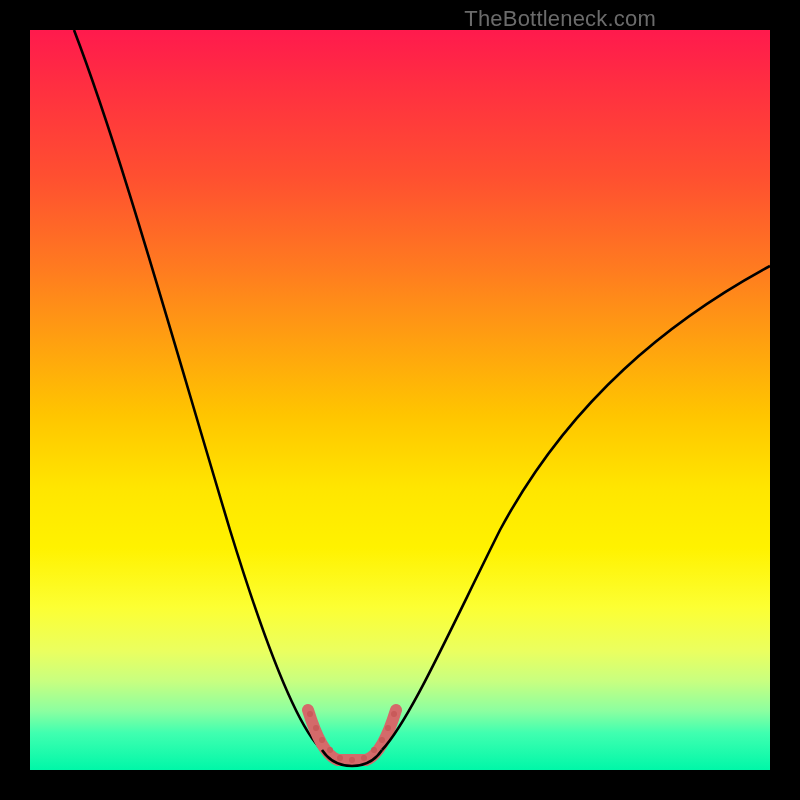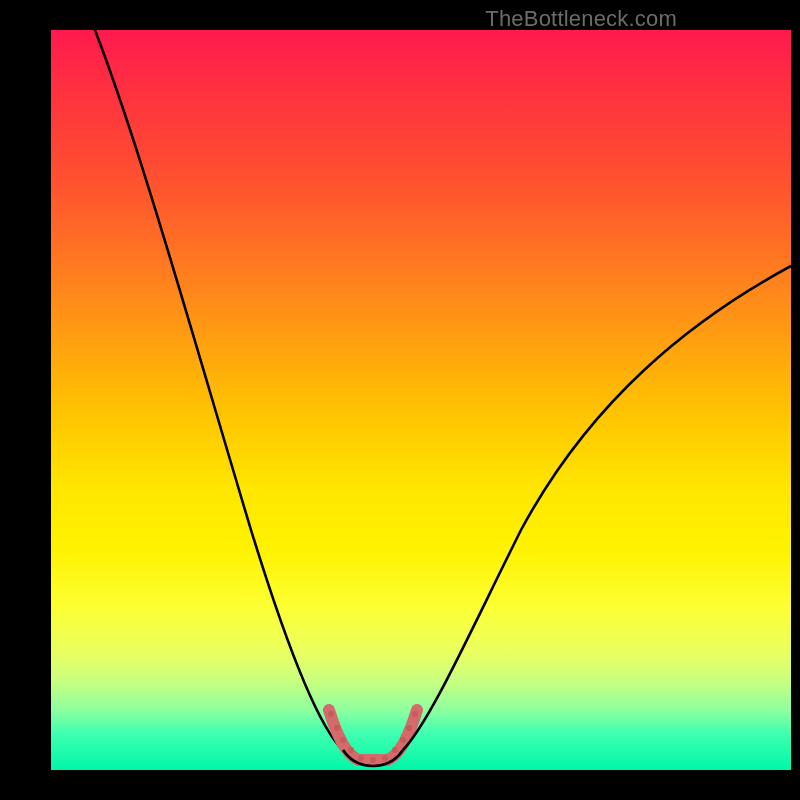--- a/index.html
+++ b/index.html
@@ -9,21 +9,20 @@
     height: 800px;
     background: #000;
     overflow: hidden;
     font-family: Arial, Helvetica, sans-serif;
   }
   .frame {
     position: absolute;
     left: 0; top: 0;
     width: 668px; height: 800px;
     background: #000;
-    margin-left: 21px;
   }
   .plot-area {
     position: absolute;
     left: 30px;
     top: 30px;
     width: 740px;
     height: 740px;
     background: linear-gradient(to bottom,
       #ff1a4d 0%,
       #ff3040 8%,

